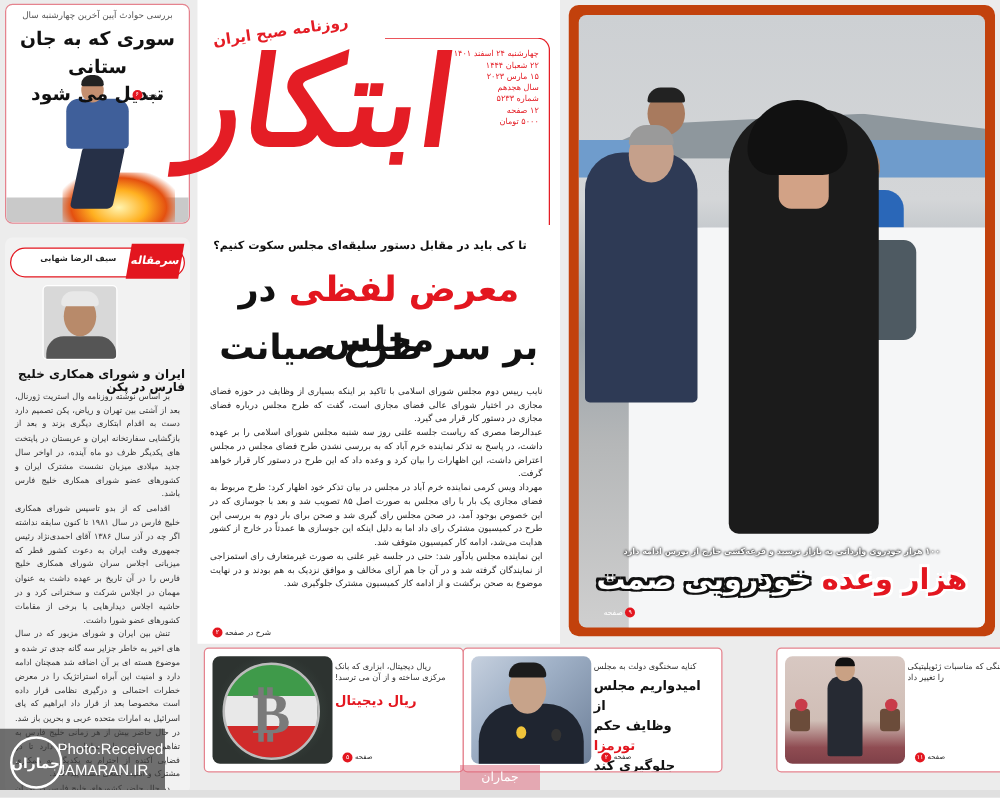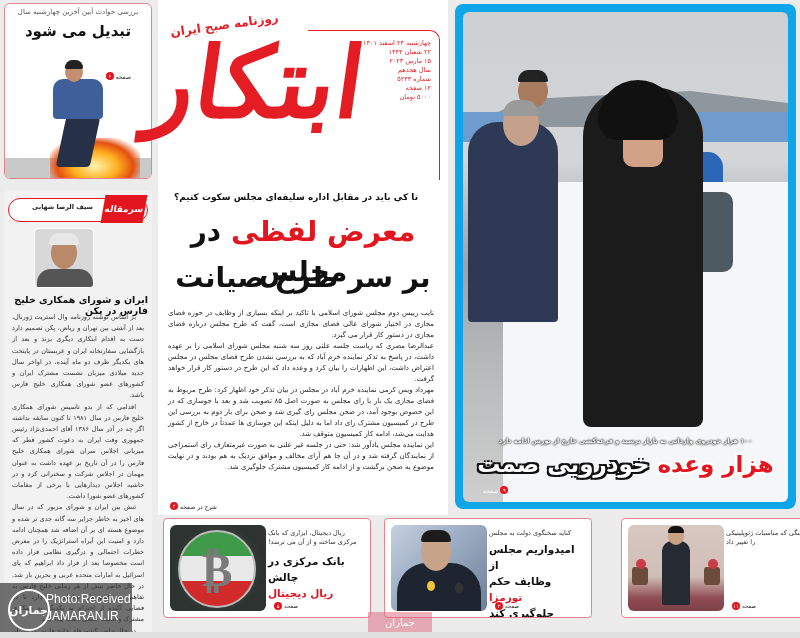--- a/index.html
+++ b/index.html
@@ -51,21 +51,21 @@
     .ed-author { position: absolute; right: 54px; top: 4px; font-size: 6.5px; color: #222; font-weight: bold; }
     .ed-photo { position: absolute; left: 30px; top: 38px; width: 60px; height: 60px; background: #d8d8d8; border-radius: 4px; overflow: hidden; border: 1px solid #fff; }
     .ed-photo .face { position: absolute; left: 16px; top: 8px; width: 26px; height: 32px; background: #b88a6a; border-radius: 50%; }
     .ed-photo .hair { position: absolute; left: 14px; top: 4px; width: 30px; height: 12px; background: #e8e8e8; border-radius: 15px 15px 4px 4px; }
     .ed-photo .suit { position: absolute; left: 2px; top: 40px; width: 56px; height: 24px; background: #555; border-radius: 14px 14px 0 0; }
     .ed-title { position: absolute; top: 104px; right: 4px; left: 4px; font-size: 9.5px; font-weight: bold; text-align: right; color: #111; }
     .ed-text { position: absolute; top: 122px; right: 8px; left: 8px; font-size: 6.5px; line-height: 11.2px; text-align: justify; color: #333; }
     .ed-text p { text-indent: 8px; }
 
     
-    .lead-box { position: absolute; left: 455px; top: 4px; width: 341px; height: 505px; background: #0ea5e9; border-radius: 8px; }
+    .lead-box { position: absolute; left: 455px; top: 4px; width: 341px; height: 505px; background: #c2410c; border-radius: 8px; }
     .lead-photo { position: absolute; left: 8px; top: 8px; width: 325px; height: 490px; border-radius: 6px; overflow: hidden;
       background: linear-gradient(#cdd0d3 0%, #d4d6d8 30%, #a9b1b8 45%, #9aa3aa 52%, #b5b7b8 70%, #cfcfcf 100%); }
     .mountain { position: absolute; left: 0; right: 0; top: 75px; height: 40px; background: #8e979d; clip-path: polygon(0 100%, 20% 30%, 45% 20%, 70% 10%, 100% 40%, 100% 100%); }
     .building { position: absolute; top: 100px; height: 30px; background: #6f9ccc; }
     .car { position: absolute; left: 40px; top: 170px; width: 300px; height: 320px; background: #f5f6f7; border-radius: 60px 0 0 0; }
     .car-window { position: absolute; left: 180px; top: 180px; width: 90px; height: 80px; background: #4e5a62; border-radius: 10px; }
     .cleric { position: absolute; left: 120px; top: 75px; width: 120px; height: 340px; background: #1b1b1b; border-radius: 50px 50px 8px 8px; }
     .turban { position: absolute; left: 135px; top: 68px; width: 80px; height: 60px; background: #111; border-radius: 40px 40px 20px 20px; }
     .cleric-face { position: absolute; left: 160px; top: 110px; width: 40px; height: 45px; background: #d2a286; border-radius: 10px; }
     .man2 { position: absolute; left: 5px; top: 110px; width: 90px; height: 200px; background: #2e3a55; border-radius: 30px 30px 4px 4px; }
@@ -124,20 +124,21 @@
     <div class="tl-photo">
       <div class="floor"></div>
       <div class="fire"></div>
       <div class="man-legs"></div>
       <div class="man-body"></div>
       <div class="man-head"></div>
       <div class="man-hair"></div>
     </div>
     <div class="tl-kicker">بررسی حوادث آیین آخرین چهارشنبه سال</div>
     <div class="tl-title">
+      <div>سوری که به جان ستانی</div>
       <div>تبدیل می شود</div>
     </div>
     <div class="tl-page">
       <span>صفحه</span>
       <span class="red-dot">۶</span>
     </div>
   </div>
 
   <div class="masthead">
     <div class="issue-box">
@@ -149,21 +150,21 @@
         <div>شماره ۵۲۳۳</div>
         <div>۱۲ صفحه</div>
         <div>۵۰۰۰ تومان</div>
       </div>
     </div>
     <div class="logo-main">ابتکار</div>
     <div class="logo-sub">روزنامه صبح ایران</div>
   </div>
 
   <div class="main-story">
-    <div class="kicker">تا کی باید در مقابل اداره سلیقه‌ای مجلس سکوت کنیم؟</div>
+    <div class="kicker">تا کی باید در مقابل دستور سلیقه‌ای مجلس سکوت کنیم؟</div>
     <div class="headline-1">
       <span class="red">معرض لفظی</span><span> در مجلس</span>
     </div>
     <div class="headline-2">بر سر طرح صیانت</div>
     <div class="body-text">
       <p>نایب رییس دوم مجلس شورای اسلامی با تاکید بر اینکه بسیاری از وظایف در حوزه فضای مجازی در اختیار شورای عالی فضای مجازی است، گفت که طرح مجلس درباره فضای مجازی در دستور کار قرار می گیرد.</p>
       <p>عبدالرضا مصری که ریاست جلسه علنی روز سه شنبه مجلس شورای اسلامی را بر عهده داشت، در پاسخ به تذکر نماینده خرم آباد که به بررسی نشدن طرح فضای مجلس در مجلس اعتراض داشت، این اظهارات را بیان کرد و وعده داد که این طرح در دستور کار قرار خواهد گرفت.</p>
       <p>مهرداد ویس کرمی نماینده خرم آباد در مجلس در بیان تذکر خود اظهار کرد: طرح مربوط به فضای مجازی یک بار با رای مجلس به صورت اصل ۸۵ تصویب شد و بعد با جوسازی که در این خصوص بوجود آمد، در صحن مجلس رای گیری شد و صحن برای بار دوم به بررسی این طرح در کمیسیون مشترک رای داد اما به دلیل اینکه این جوسازی ها عمدتاً در خارج از کشور هدایت می‌شد، ادامه کار کمیسیون متوقف شد.</p>
       <p>این نماینده مجلس یادآور شد: حتی در جلسه غیر علنی به صورت غیرمتعارف رای استمزاجی از نمایندگان گرفته شد و در آن جا هم آرای مخالف و موافق نزدیک به هم بودند و در نهایت موضوع به صحن برگشت و از ادامه کار کمیسیون مشترک جلوگیری شد.</p>
     </div>
@@ -234,21 +235,21 @@
     <div class="t-kicker">
       <div>جنگی که مناسبات ژئوپلیتیکی</div>
       <div>را تغییر داد</div>
     </div>
     <div class="t-page">
       <span>صفحه</span>
       <span class="red-dot">۱۱</span>
     </div>
   </div>
 
-  <div class="teaser" style="left:384px;padding-left:37px;">
+  <div class="teaser" style="left:370px;padding-left:37px;">
     <div class="photo spk-photo">
       <div class="spk-body"></div>
       <div class="spk-head"></div>
       <div class="spk-hair"></div>
       <div class="spk-mic" style="left:36px;top:56px;"></div>
       <div class="spk-mic" style="left:64px;top:58px;background:#333;"></div>
     </div>
     <div class="t-kicker" style="top:10px;">
       <div>کنایه سخنگوی دولت به مجلس</div>
     </div>
@@ -267,21 +268,20 @@
     <div class="photo coin-photo">
       <div class="coin">
         <div class="coin-b">₿</div>
       </div>
     </div>
     <div class="t-kicker">
       <div>ریال دیجیتال، ابزاری که بانک</div>
       <div>مرکزی ساخته و از آن می ترسد!</div>
     </div>
     <div class="t-head" style="top:34px;">
-      <div>بانک مرکزی در چالش</div>
       <div class="red">ریال دیجیتال</div>
     </div>
     <div class="t-page">
       <span>صفحه</span>
       <span class="red-dot">۵</span>
     </div>
   </div>
 
   <div class="pink-wm">جماران</div>
 

